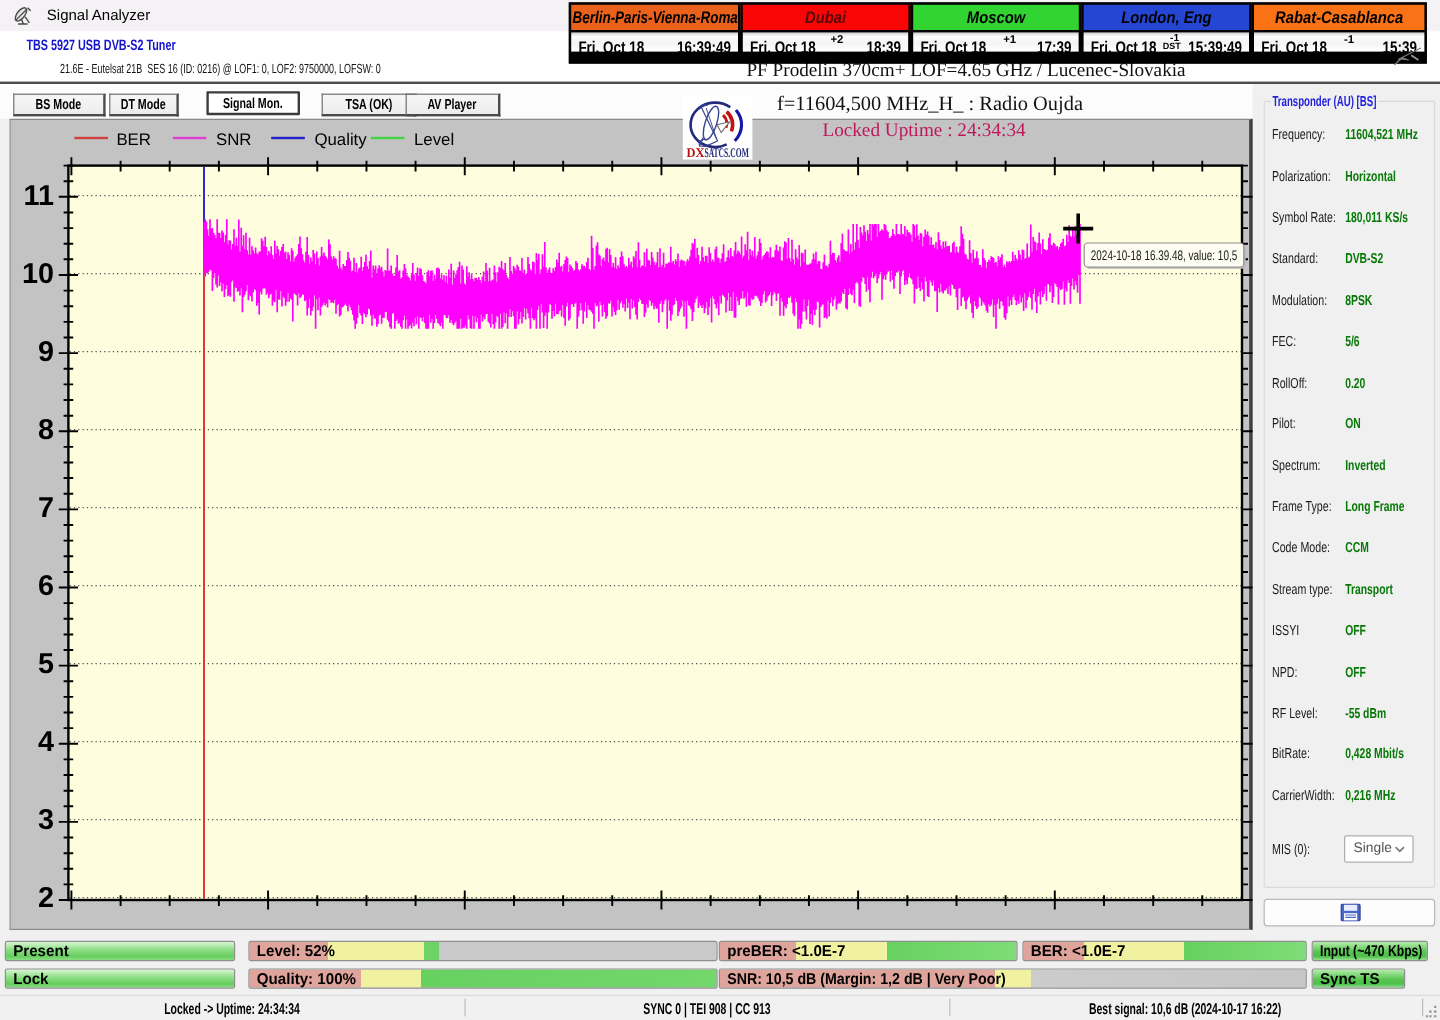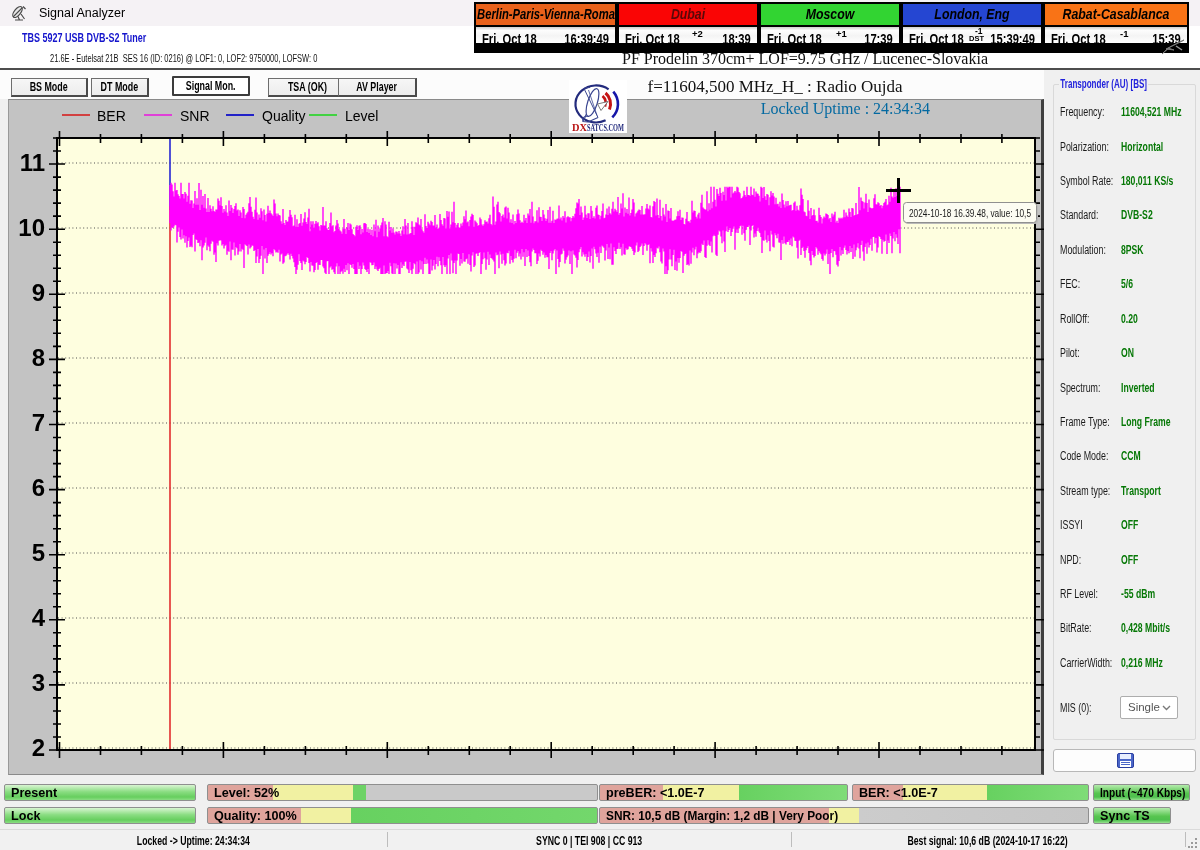--- a/index.html
+++ b/index.html
@@ -10,21 +10,21 @@
 #tbs{left:22px;top:31px;font-size:12.5px;font-weight:bold;color:#1414CC;transform:scaleX(0.72);transform-origin:0 0;white-space:nowrap}
 #eutel{left:50px;top:52px;font-size:11px;color:#111;transform:scaleX(0.68);transform-origin:0 0;white-space:nowrap}
 #prodelin{left:420px;top:50px;width:770px;text-align:center;font-family:"Liberation Serif",serif;font-size:16px;color:#111}
 #sepline{left:0;top:68px;width:1200px;height:2px;background:#4D4D4D}
 #tabrow{left:0;top:70px;width:1044px;height:29px;background:#FCFCFC}
 .tab{position:absolute;top:78px;height:19px;background:linear-gradient(180deg,#F6F6F6,#EDEDED);border:1px solid #6E6E6E;border-right:2px solid #4B4B4B;border-bottom:2px solid #4B4B4B;font-size:12px;font-weight:bold;text-align:center;line-height:16px;color:#000}
 .tab span{display:inline-block;transform:scaleX(0.74);white-space:nowrap}
 #tabactive{top:76px;height:20px;background:#FFFFFF;border:2px solid #3C3C3C;border-radius:1px;line-height:16px}
 #ftitle{left:560px;top:77px;width:430px;text-align:center;font-family:"Liberation Serif",serif;font-size:17px;color:#111}
 #chartbox{left:8px;top:99px;width:1036px;height:676px;background:#C3C3C3;border-top:1px solid #8A8A8A;border-left:1px solid #999;border-bottom:1px solid #8A8A8A;border-right:3px solid #3F3F3F}
-#lockedup{left:610px;top:100px;width:320px;text-align:right;font-family:"Liberation Serif",serif;font-size:16px;color:#0369a1}
+#lockedup{left:610px;top:100px;width:320px;text-align:center;font-family:"Liberation Serif",serif;font-size:16px;color:#be185d}
 .legline{position:absolute;top:114px;height:2px;width:28px}
 .legtext{position:absolute;top:108px;font-size:14px;color:#000}
 #rightpanel{left:1044px;top:70px;width:156px;height:710px;background:#F0F0F0}
 #fieldset{left:1053px;top:84px;width:143px;height:656px;border:1px solid #D9D9D9;border-radius:2px}
 #fslegend{left:1059px;top:77px;background:#F0F0F0;padding:0 2px;font-size:12px;font-weight:bold;color:#2222DC;transform:scaleX(0.67);transform-origin:0 0;white-space:nowrap}
 .plbl{position:absolute;left:1060px;font-size:12px;color:#1A1A1A;white-space:nowrap;transform:scaleX(0.74);transform-origin:0 0}
 .pval{position:absolute;left:1121px;font-size:12px;font-weight:bold;color:#067806;white-space:nowrap;transform:scaleX(0.72);transform-origin:0 0}
 #mis{left:1120px;top:696px;width:58px;height:23px;background:#FFF;border:1px solid #ADADAD;border-radius:2px;font-size:11.5px;color:#555;line-height:21px;padding-left:7px}
 #savebtn{left:1053px;top:749px;width:143px;height:23px;background:#FDFDFD;border:1px solid #B8B8B8;border-radius:3px}
 .bar{position:absolute;height:17px;border:1px solid #8F8F8F;border-radius:2px;font-size:13px;font-weight:bold;color:#000;line-height:15px;white-space:nowrap}
@@ -48,21 +48,21 @@
 <svg class="abs" style="left:10px;top:4px" width="18" height="18" viewBox="0 0 18 18">
 <ellipse cx="7.5" cy="8" rx="3.2" ry="6.5" transform="rotate(38 7.5 8)" fill="#E8E8E8" stroke="#4A4A4A" stroke-width="1.2"></ellipse>
 <path d="M3 13 L12.5 3.5" stroke="#4A4A4A" stroke-width="1.1"></path>
 <path d="M11 10 L14.5 15 M8 12.5 L9.5 16 M5 16 L13 16" stroke="#4A4A4A" stroke-width="1.2" fill="none"></path>
 <path d="M13 2.5 L15.5 5" stroke="#4A4A4A" stroke-width="1.3"></path>
 </svg>
 <div class="abs" id="titletext">Signal Analyzer</div>
 <div class="abs" id="topwhite"></div>
 <div class="abs" id="tbs">TBS 5927 USB DVB-S2 Tuner</div>
 <div class="abs" id="eutel">21.6E - Eutelsat 21B&nbsp; SES 16 (ID: 0216) @ LOF1: 0, LOF2: 9750000, LOFSW: 0</div>
-<div class="abs" id="prodelin">PF Prodelin 370cm+ LOF=9.75 GHz / Lucenec-Slovakia</div>
+<div class="abs" id="prodelin">PF Prodelin 370cm+ LOF=4.65 GHz / Lucenec-Slovakia</div>
 <div class="abs" id="sepline"></div>
 <div class="abs" id="tabrow"></div>
 <div class="abs tab" style="left:11px;width:77px"><span>BS Mode</span></div>
 <div class="abs tab" style="left:91px;width:58px"><span>DT Mode</span></div>
 <div class="abs tab" id="tabactive" style="left:172px;width:78px"><span>Signal Mon.</span></div>
 <div class="abs tab" style="left:268px;width:79px"><span>TSA (OK)</span></div>
 <div class="abs tab" style="left:338px;width:79px"><span>AV Player</span></div>
 <div class="abs" id="ftitle">f=11604,500 MHz_H_ : Radio Oujda</div>
 <div class="abs" id="chartbox"></div>
 <div class="abs" id="lockedup">Locked Uptime : 24:34:34</div>

